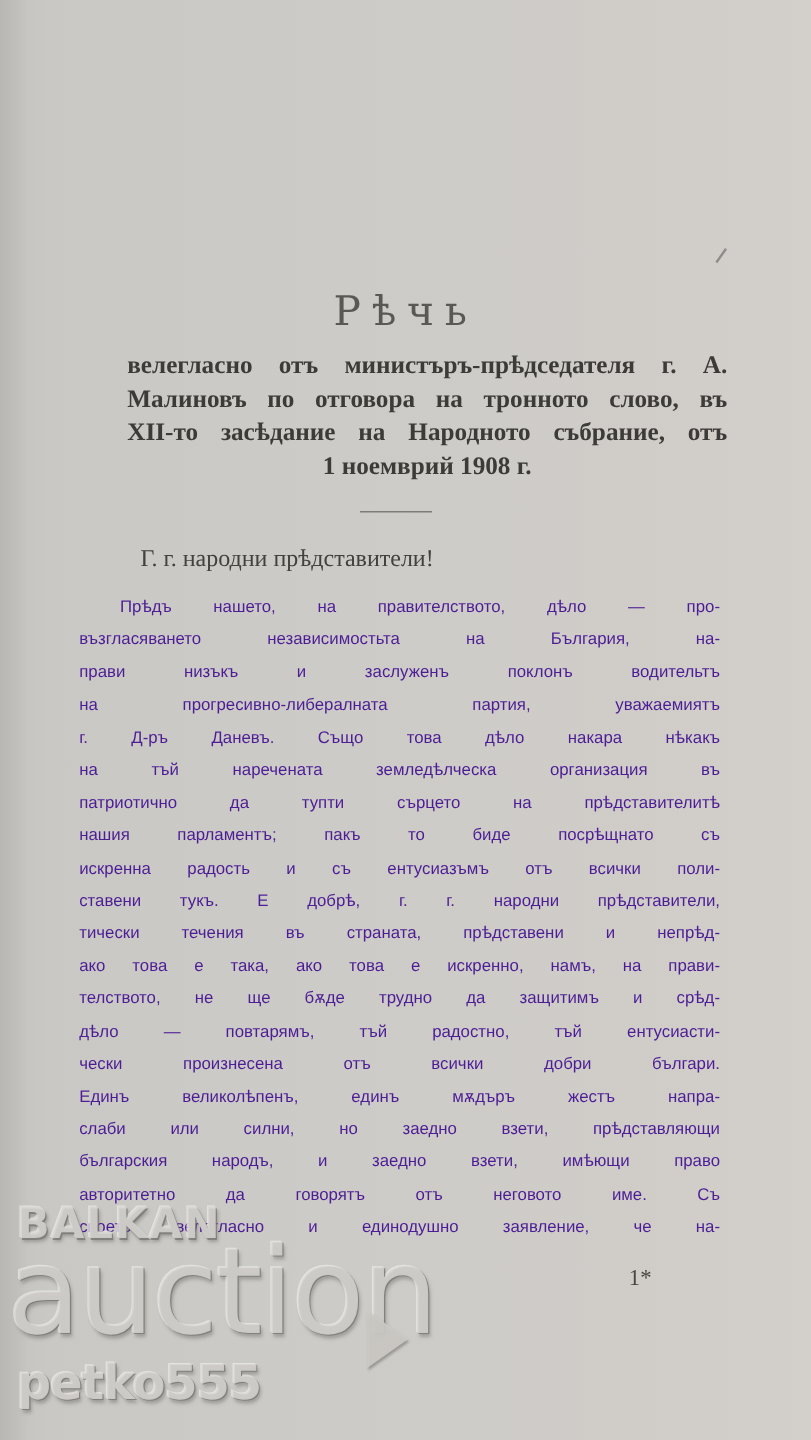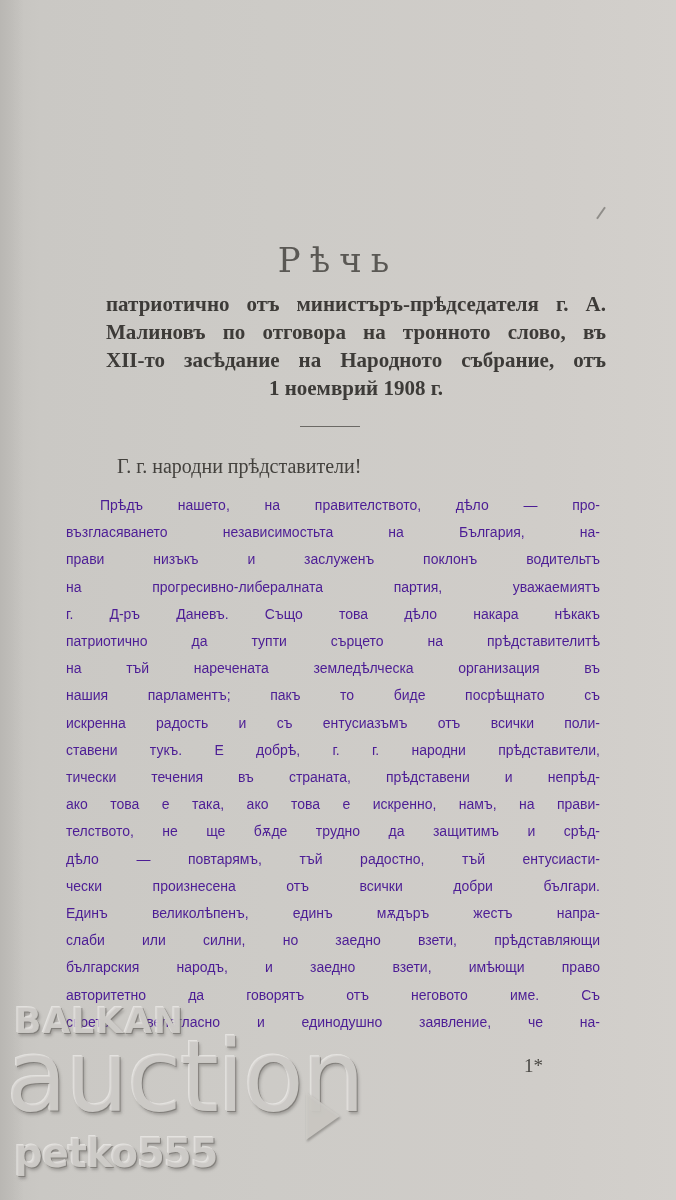--- a/index.html
+++ b/index.html
@@ -140,38 +140,38 @@
 </head>
 <body>
 
 <div class="page">
   <div class="left-shade"></div>
   <div class="scratch"></div>
 
   <div class="title">Рѣчь</div>
 
   <div class="subtitle">
-    <span class="l1">патриотично отъ министъръ-прѣдседателя г. А.</span>
+    <span class="l1">велегласно отъ министъръ-прѣдседателя г. А.</span>
     <span class="l2">Малиновъ по отговора на тронното слово, въ</span>
     <span class="l3">XII-то засѣдание на Народното събрание, отъ</span>
     <span class="l4">1 ноемврий 1908 г.</span>
   </div>
 
   <div class="rule"></div>
 
   <div class="salutation">Г. г. народни прѣдставители!</div>
 
   <div class="body-text">
     <span class="line first" style="padding-left:34px">Прѣдъ нашето, на правителството, дѣло — про-</span>
     <span class="line">възгласяването независимостьта на България, на-</span>
     <span class="line">прави низъкъ и заслуженъ поклонъ водительтъ</span>
     <span class="line">на прогресивно-либералната партия, уважаемиятъ</span>
     <span class="line">г. Д-ръ Даневъ. Също това дѣло накара нѣкакъ</span>
+    <span class="line">на тъй наречената земледѣлческа организация въ</span>
     <span class="line">патриотично да тупти сърцето на прѣдставителитѣ</span>
-    <span class="line">на тъй наречената земледѣлческа организация въ</span>
     <span class="line">нашия парламентъ; пакъ то биде посрѣщнато съ</span>
     <span class="line">искренна радость и съ ентусиазъмъ отъ всички поли-</span>
     <span class="line">ставени тукъ. Е добрѣ, г. г. народни прѣдставители,</span>
     <span class="line">тически течения въ страната, прѣдставени и непрѣд-</span>
     <span class="line">ако това е така, ако това е искренно, намъ, на прави-</span>
     <span class="line">телството, не ще бѫде трудно да защитимъ и срѣд-</span>
     <span class="line">дѣло — повтарямъ, тъй радостно, тъй ентусиасти-</span>
     <span class="line">чески произнесена отъ всички добри българи.</span>
     <span class="line">Единъ великолѣпенъ, единъ мѫдъръ жестъ напра-</span>
     <span class="line">слаби или силни, но заедно взети, прѣдставляющи</span>

